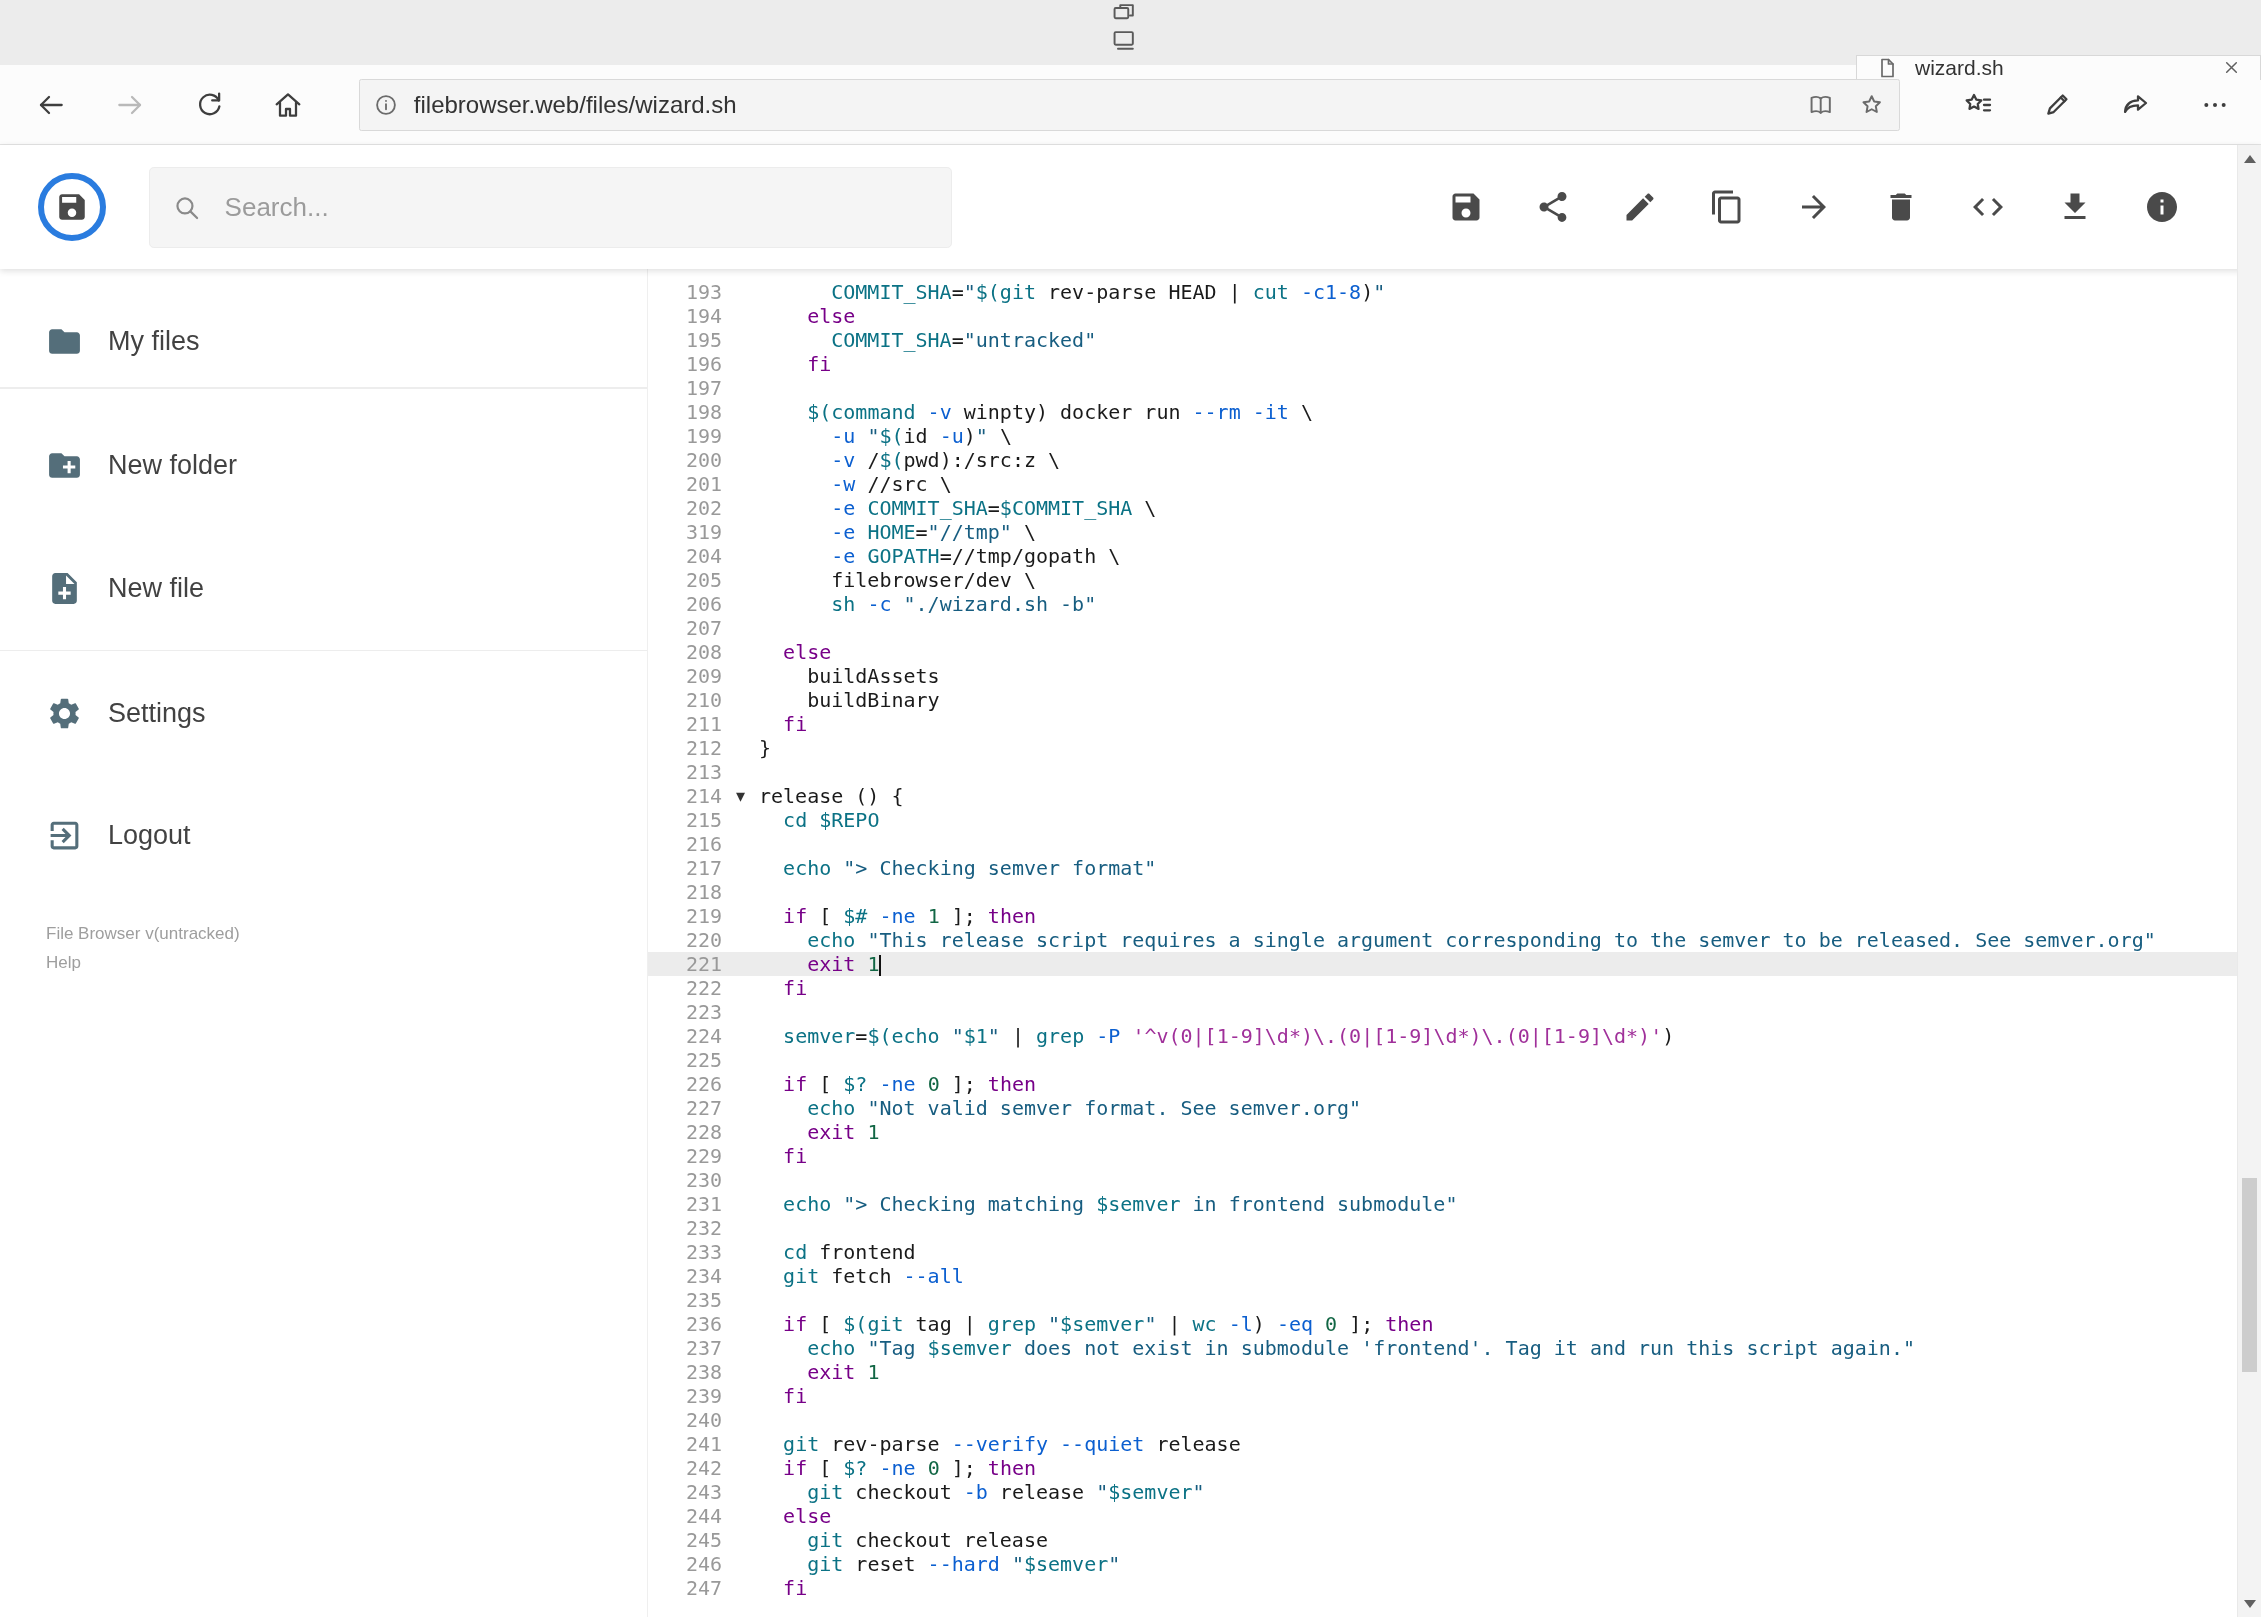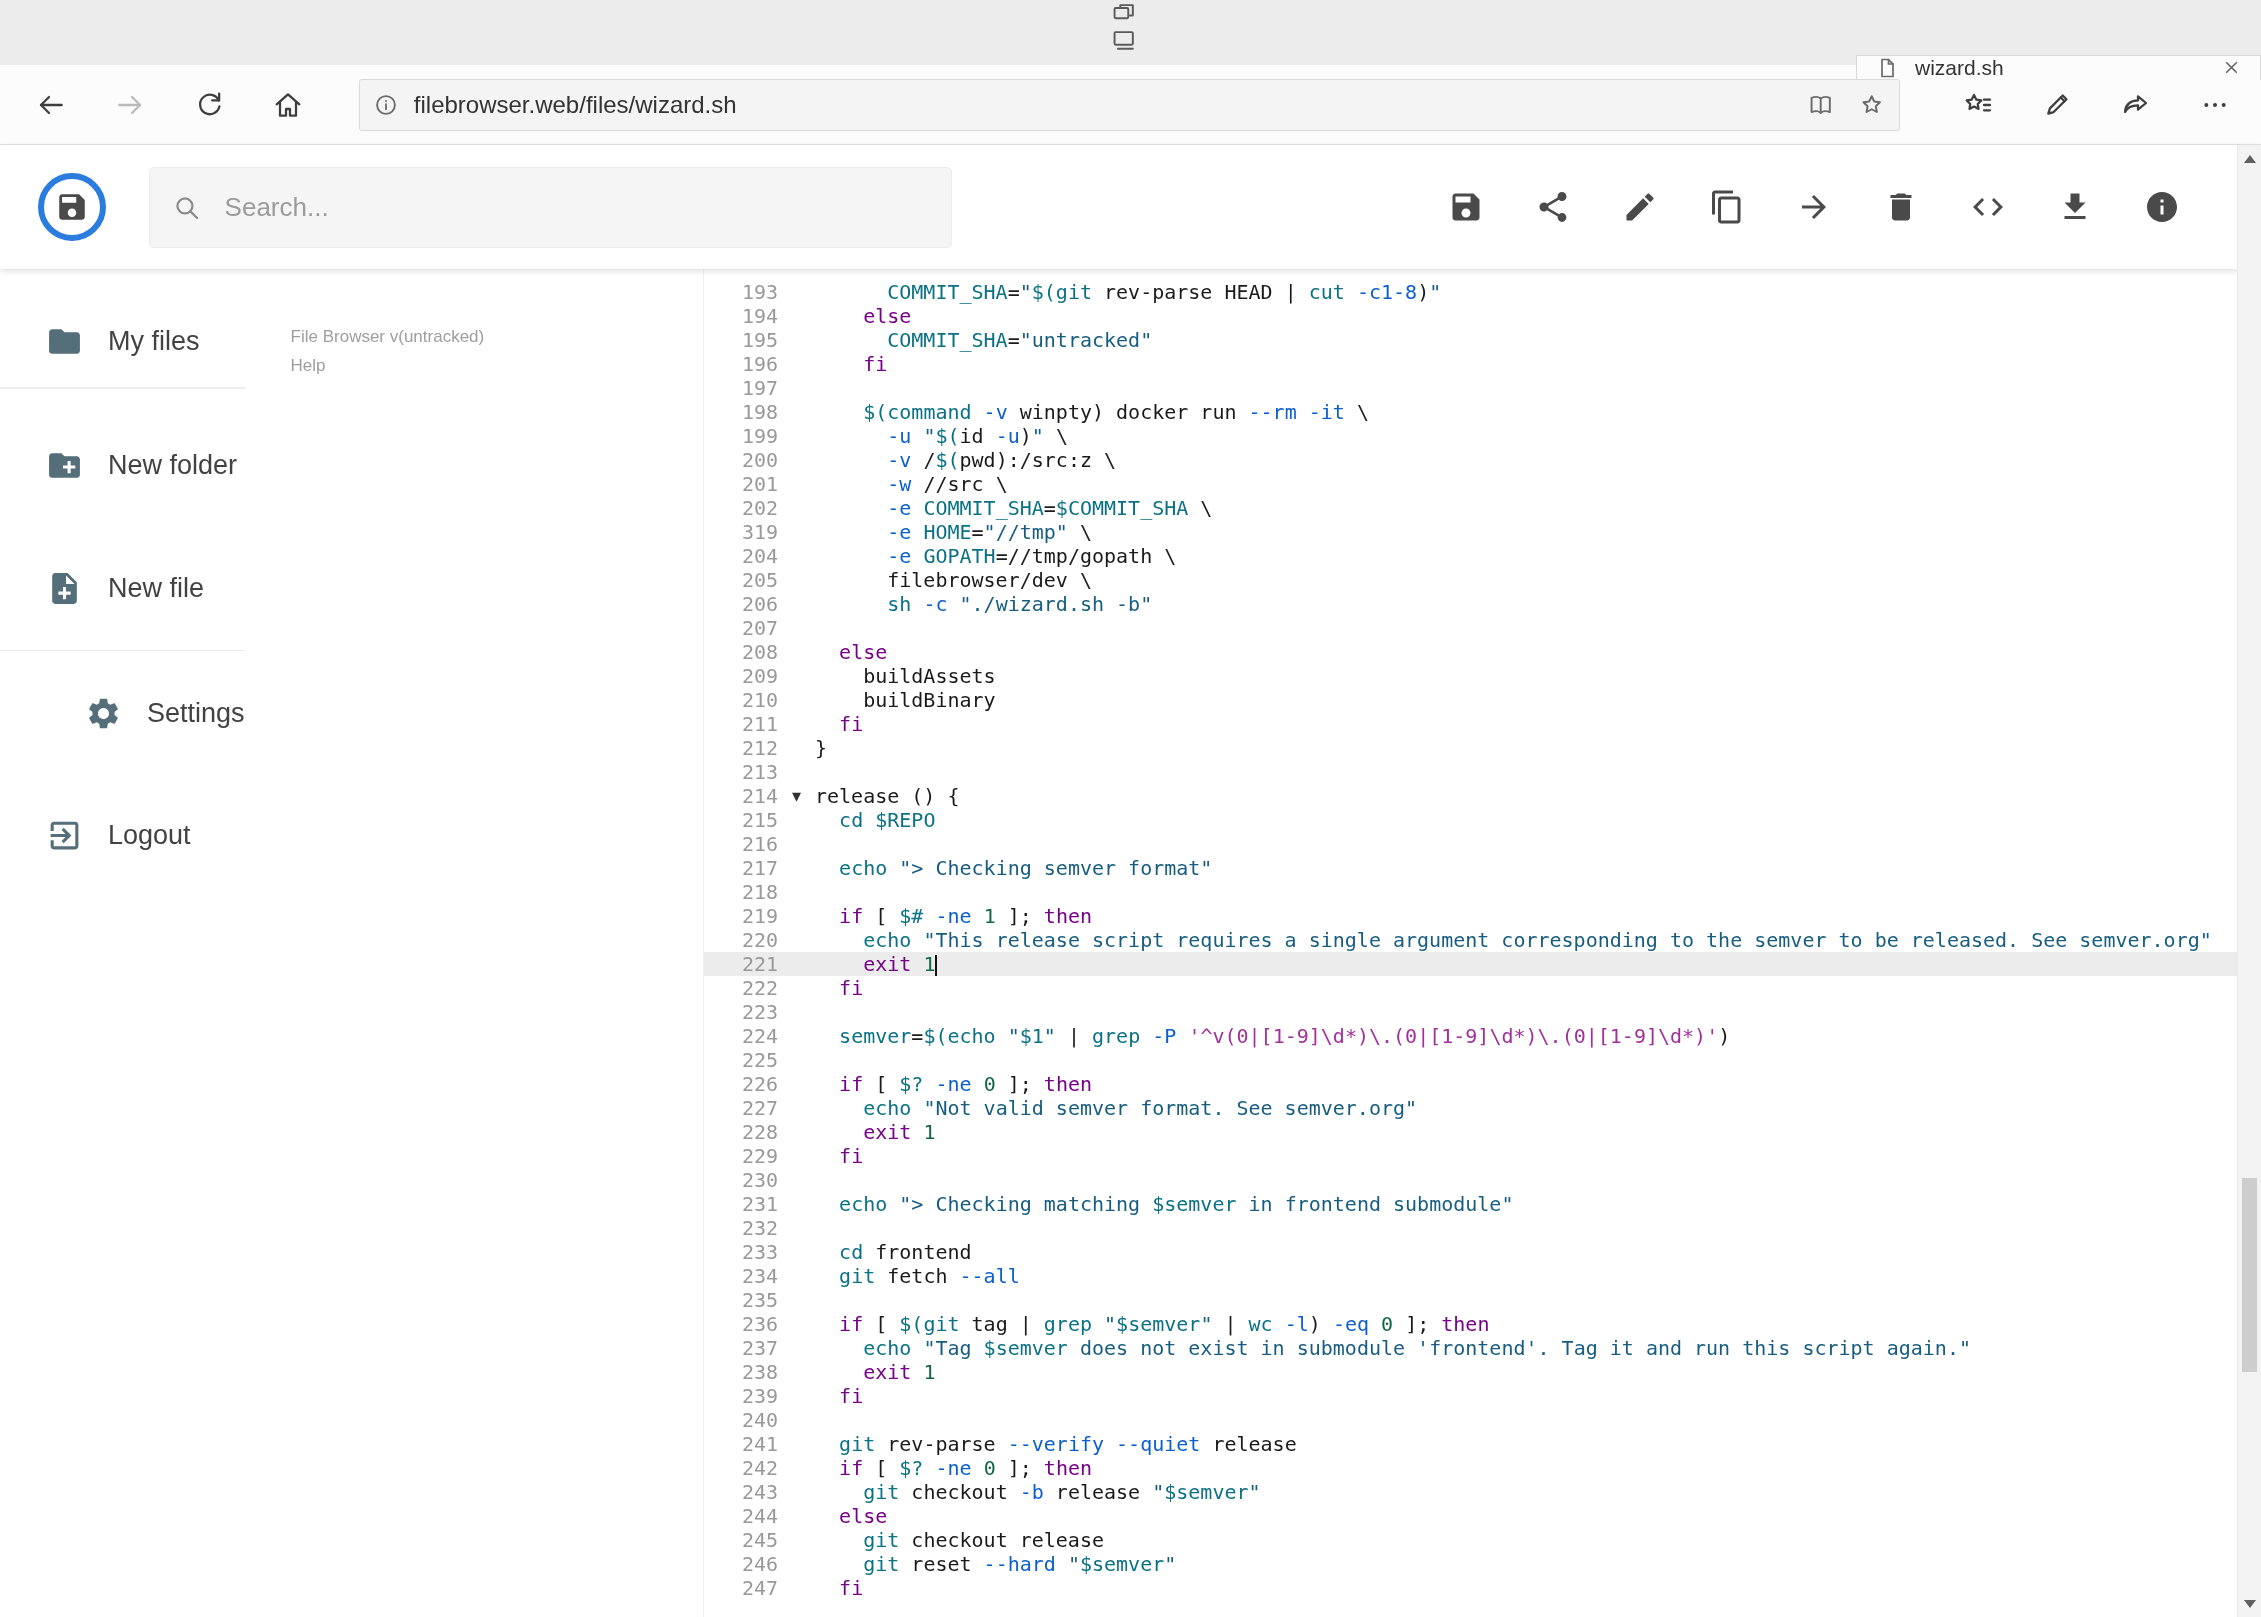--- a/index.html
+++ b/index.html
@@ -47,21 +47,21 @@
   .logo svg{width:34px;height:34px;}
   .searchbox{width:803px;height:81px;margin-left:43px;background:#f5f5f5;border:1.6px solid #ececec;border-radius:4.8px;
              display:flex;align-items:center;padding:0 21px;flex:none;}
   .search-ico{width:31px;height:31px;color:#8a8a8a;margin-right:22.6px;}
   .search-ph{font-size:26px;color:#9b9b9b;}
   .actions{margin-left:auto;display:flex;gap:34px;}
   .action-btn{width:53px;height:53px;display:flex;align-items:center;justify-content:center;color:#546e7a;}
   .action-btn svg{width:36px;height:36px;}
 
   .main{display:flex;height:1349px;}
-  .sidebar{width:704px;flex:none;border-right:1.6px solid #efefef;display:flex;flex-direction:row;}
+  .sidebar{width:648px;flex:none;border-right:1.6px solid #efefef;display:flex;flex-direction:column;gap:7px;}
   .sb-item{height:48px;display:flex;align-items:center;padding-left:46px;}
   .sb-item .ico{width:37px;height:37px;color:#546e7a;margin-right:25px;flex:none;}
   .sb-label{font-size:27px;color:#424242;}
   .sb-divider{height:1.6px;background:#ededed;}
   .sb-footer{padding-left:46px;color:#9e9e9e;font-size:17px;line-height:21px;}
   .sb-help{margin-top:8px;}
 
   
   .editor{flex:1;padding-top:11.3px;overflow:hidden;font-family:"DejaVu Sans Mono",monospace;font-size:20px;line-height:24px;}
   .cm-row{display:flex;height:24px;white-space:pre;}
@@ -323,21 +323,21 @@
             </div>
             <div class="sb-item" style="margin-top: 75px;">
               <span class="ci ico">
                 <svg viewBox="0 0 24 24" fill="currentColor">
                   <path d="M14 2H6c-1.1 0-2 .9-2 2v16c0 1.1.9 2 2 2h12c1.1 0 2-.9 2-2V8l-6-6zm2 14h-3v3h-2v-3H8v-2h3v-3h2v3h3v2zm-3-7V3.5L18.5 9H13z"></path>
                 </svg>
               </span>
               <span class="sb-label">New file</span>
             </div>
             <div class="sb-divider" style="margin-top: 37px;"></div>
-            <div class="sb-item" style="margin-top: 38px; margin-left: 39px;">
+            <div class="sb-item" style="margin-top: 38px;">
               <span class="ci ico">
                 <svg viewBox="0 0 24 24" fill="currentColor">
                   <path d="M19.14 12.94c.04-.3.06-.61.06-.94 0-.32-.02-.64-.07-.94l2.03-1.58c.18-.14.23-.41.12-.61l-1.92-3.32c-.12-.22-.37-.29-.59-.22l-2.39.96c-.5-.38-1.03-.7-1.62-.94l-.36-2.54c-.04-.24-.24-.41-.48-.41h-3.84c-.24 0-.43.17-.47.41l-.36 2.54c-.59.24-1.13.57-1.62.94l-2.39-.96c-.22-.08-.47 0-.59.22L2.74 8.87c-.12.21-.08.47.12.61l2.03 1.58c-.05.3-.09.63-.09.94s.02.64.07.94l-2.03 1.58c-.18.14-.23.41-.12.61l1.92 3.32c.12.22.37.29.59.22l2.39-.96c.5.38 1.03.7 1.62.94l.36 2.54c.05.24.24.41.48.41h3.84c.24 0 .44-.17.47-.41l.36-2.54c.59-.24 1.13-.56 1.62-.94l2.39.96c.22.08.47 0 .59-.22l1.92-3.32c.12-.22.07-.47-.12-.61l-2.01-1.58zM12 15.6c-1.98 0-3.6-1.62-3.6-3.6s1.62-3.6 3.6-3.6 3.6 1.62 3.6 3.6-1.62 3.6-3.6 3.6z"></path>
                 </svg>
               </span>
               <span class="sb-label">Settings</span>
             </div>
             <div class="sb-item" style="margin-top: 74px;">
               <span class="ci ico">
                 <svg viewBox="0 0 24 24" fill="currentColor">

